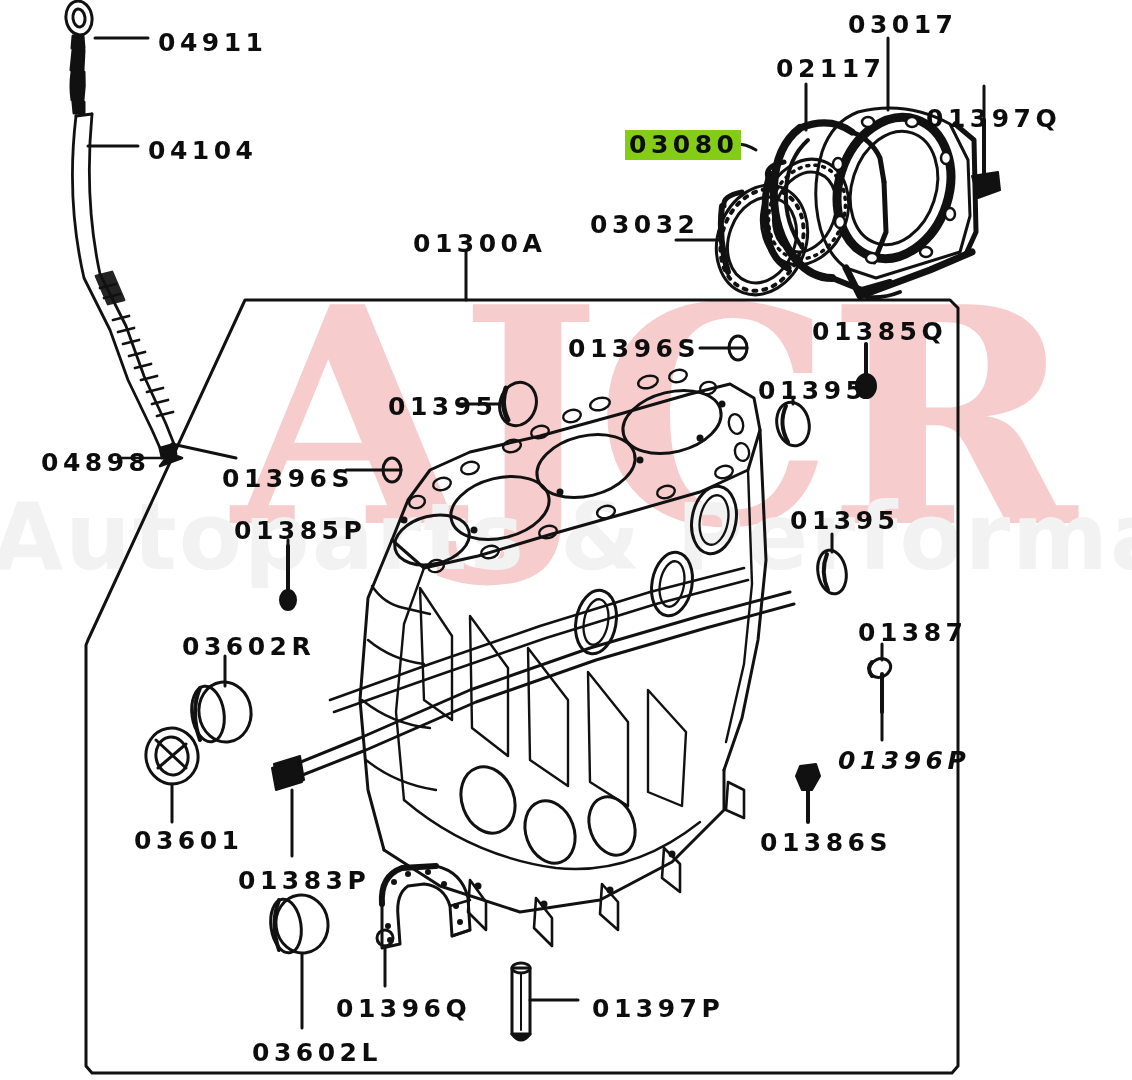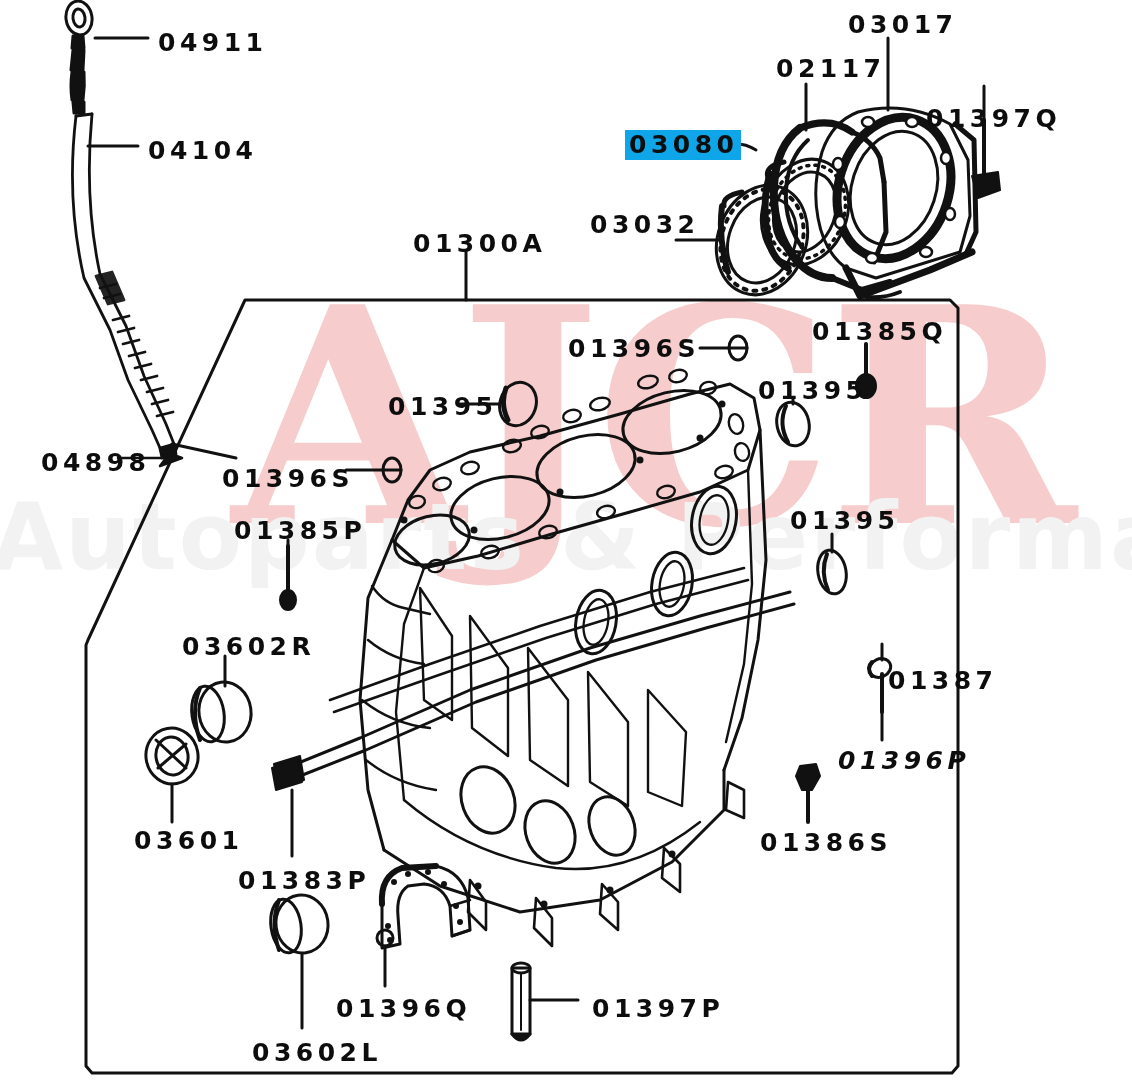--- a/index.html
+++ b/index.html
@@ -32,21 +32,21 @@
   .lbl{
     position:absolute;
     font-family:"DejaVu Sans", sans-serif;
     font-size:25px;font-weight:700;
     letter-spacing:4.5px;
     color:#0d0d0d;
     white-space:nowrap;
     line-height:1;
   }
   .lbl.hl{
-    background:#0ea5e9;
+    background:#84cc16;
     padding:2px 3px 3px 4px;
   }
 </style>
 </head>
 <body>
 
 <div id="stage">
 
   <div class="wm wm-ajcr">AJCR</div>
   <div class="wm wm-text">Autoparts &amp; Performance</div>
@@ -374,21 +374,21 @@
       <div class="lbl" style="left: 590px; top: 212px; text-align: right;">03032</div>
       <div class="lbl" style="left: 413px; top: 231px;">01300A</div>
       <div class="lbl" style="left: 568px; top: 336px;">01396S</div>
       <div class="lbl" style="left: 812px; top: 319px;">01385Q</div>
       <div class="lbl" style="left: 758px; top: 378px;">01395</div>
       <div class="lbl" style="left: 388px; top: 394px;">01395</div>
       <div class="lbl" style="left: 222px; top: 466px;">01396S</div>
       <div class="lbl" style="left: 24px; top: 450px; margin-left: 17px;">04898</div>
       <div class="lbl" style="left: 790px; top: 508px;">01395</div>
       <div class="lbl" style="left: 234px; top: 518px;">01385P</div>
-      <div class="lbl" style="left: 888px; top: 620px; margin-top: 48px;">01387</div>
+      <div class="lbl" style="left: 858px; top: 620px;">01387</div>
       <div class="lbl" style="left: 182px; top: 634px;">03602R</div>
       <div class="lbl" style="left: 838px; top: 748px; font-style: italic;">01396P</div>
       <div class="lbl" style="left: 134px; top: 828px;">03601</div>
       <div class="lbl" style="left: 760px; top: 830px;">01386S</div>
       <div class="lbl" style="left: 238px; top: 868px;">01383P</div>
       <div class="lbl" style="left: 336px; top: 996px;">01396Q</div>
       <div class="lbl" style="left: 592px; top: 996px;">01397P</div>
       <div class="lbl" style="left: 252px; top: 1040px;">03602L</div>
     </div>
 

